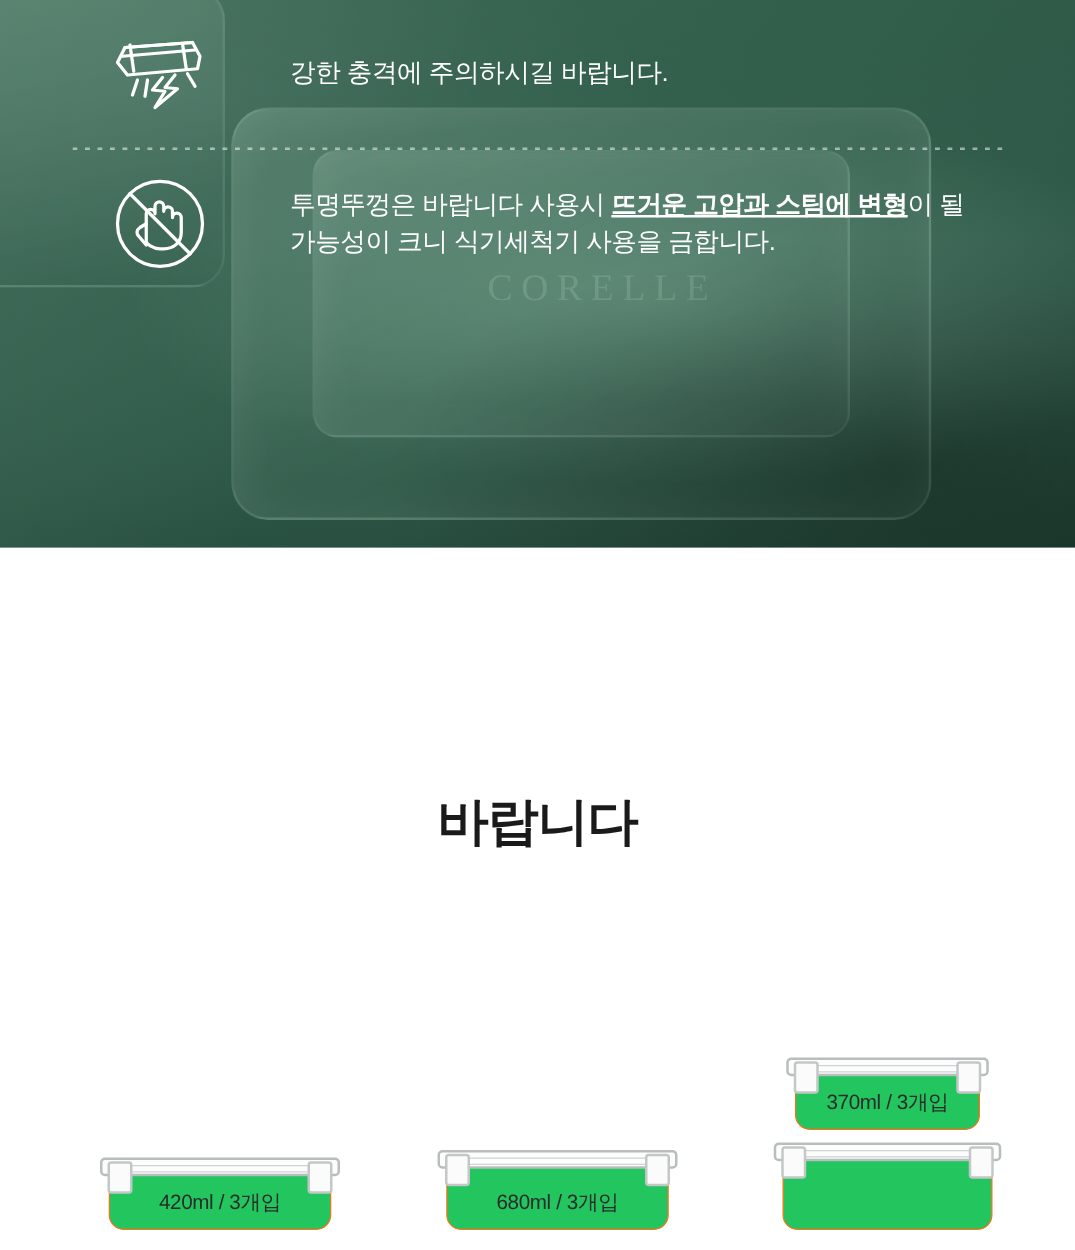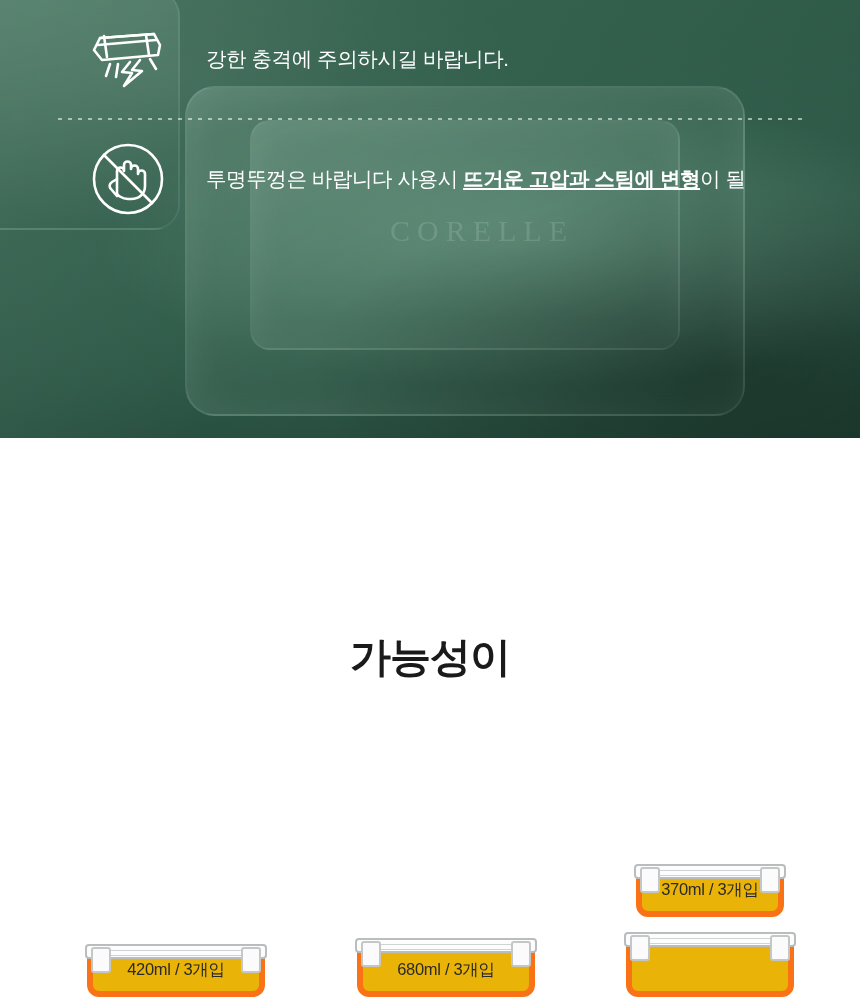--- a/index.html
+++ b/index.html
@@ -71,20 +71,21 @@
   .warning-list {
     position: relative;
     z-index: 3;
     padding: 0;
   }
   .warning-row {
     display: flex;
     align-items: center;
     min-height: 118px;
     padding: 0 40px 0 72px;
+    gap: 26px;
   }
   .warning-row .icon-wrap {
     width: 112px;
     flex: 0 0 112px;
     display: flex;
     align-items: center;
     justify-content: center;
   }
   .warning-row .text {
     color: #ffffff;
@@ -131,24 +132,24 @@
   }
   .item-1 { left: 78px;  bottom: 0; width: 196px; }
   .item-2 { left: 348px; bottom: 0; width: 196px; }
   .item-3 { left: 612px; bottom: 0; width: 196px; }
 
   .stack { position: relative; }
 
   
   .cont {
     position: relative;
-    margin: 4px auto;
-    border: 6px solid #f97316;
+    margin: 17px auto;
+    border: 1px solid #f97316;
     border-radius: 4px 4px 12px 12px;
-    background: #eab308;
+    background: #22c55e;
   }
   .cont .lid {
     position: absolute;
     left: -8px; right: -8px; top: -13px;
     height: 15px;
     border: 2px solid #b9bdbe;
     border-radius: 4px;
     background: #fdfdfd;
   }
   .cont .lid::before {
@@ -227,28 +228,29 @@
           <g stroke="#ffffff" stroke-width="2.6" fill="none" stroke-linejoin="round" stroke-linecap="round">
             <path d="M33 58 V36 a3.5 3.5 0 1 1 7 0 v-6 a3.5 3.5 0 1 1 7 0 v4 a3.5 3.5 0 1 1 7 0 v5 a3.5 3.5 0 1 1 7 0 v12 c0 8-6 13-14 13 h-3 c-6 0-11-4-11-6z"></path>
             <path d="M33 44 l-5 3 c-3 2-3 5-1 7 l6 7"></path>
             <circle cx="44" cy="44" r="34"></circle>
             <path d="M20 20 L68 68"></path>
           </g>
         </svg>
       </div>
       <div class="text">
         <span>투명뚜껑은 바랍니다 사용시 </span><b>뜨거운 고압과 스팀에 변형</b><span>이 될</span><br>
+        <span>가능성이 크니 식기세척기 사용을 금합니다.</span>
       </div>
     </div>
 
   </div>
 </section>
 
 <section class="composition">
-  <h2 class="section-title">가능성이</h2>
+  <h2 class="section-title">바랍니다</h2>
 
   <div class="items-row">
 
     <div class="item item-1">
       <div class="stack">
         <div class="cont size-420">
           <div class="lid"></div>
           <div class="clip-l"></div>
           <div class="clip-r"></div>
           <div class="cap-label">420ml / 3개입</div>

